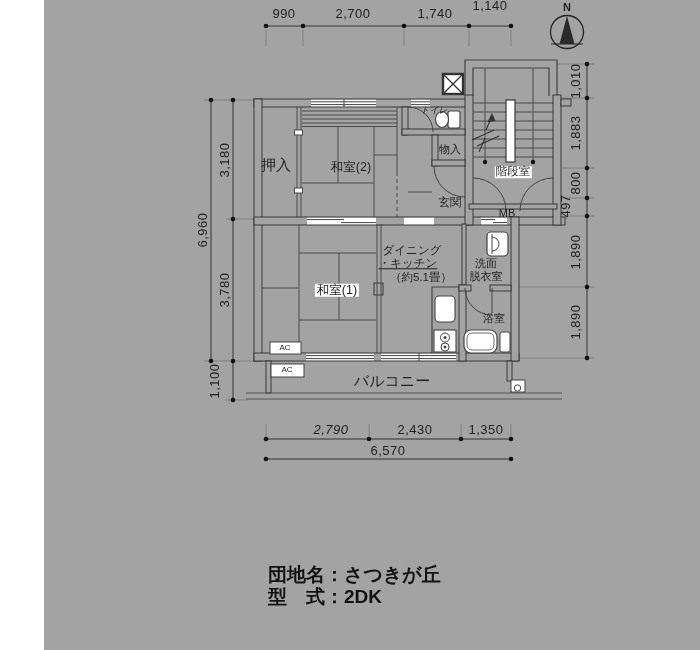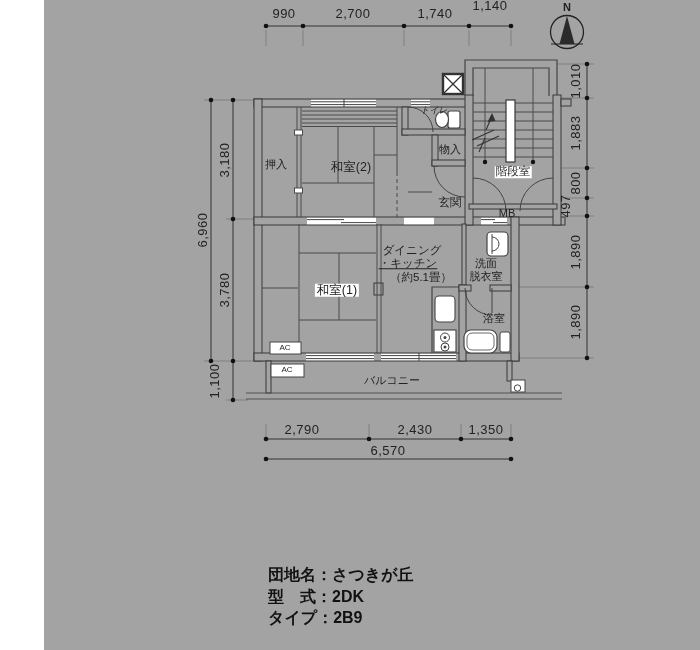--- a/index.html
+++ b/index.html
@@ -4,24 +4,24 @@
 <style>
   html,body{margin:0;padding:0;background:#fff;}
   #stage{position:relative;width:700px;height:650px;background:#a3a3a3;overflow:hidden;
          font-family:"Liberation Sans","DejaVu Sans",sans-serif;color:#1a1a1a;margin-left:44px;}
   #plan-svg{position:absolute;left:0;top:0;}
   .lbl{position:absolute;transform:translate(-50%,-50%);white-space:nowrap;color:#1f1f1f;line-height:1;}
   .rot{transform:translate(-50%,-50%) rotate(-90deg);}
   .dim{font-size:13px;letter-spacing:0.5px;color:#222;}
   .room{color:#222;}
   .f9{font-size:9px;} .f11{font-size:11px;} .f115{font-size:11.5px;}
-  .f12{font-size:11px;} .f125{font-size:12.5px;} .f8{font-size:8px;}
+  .f12{font-size:15px;} .f125{font-size:12.5px;} .f8{font-size:8px;}
   #notes{position:absolute;left:210px;top:472px;width:330px;font-size:13.5px;line-height:1.33;color:#111;}
   #notes .note{white-space:pre-line;text-indent:-1em;padding-left:1em;margin:0 0 1px 0;}
-  #info{position:absolute;left:224px;top:564px;font-size:16px;font-weight:bold;color:#111;line-height:21.5px;}
+  #info{position:absolute;left:224px;top:564px;font-size:19px;font-weight:bold;color:#111;line-height:21.5px;}
   #info .row{white-space:nowrap;}
 </style>
 </head>
 <body>
 
 <div id="stage">
 
 <svg id="plan-svg" width="700" height="650" viewBox="0 0 700 650">
 
   <g stroke="#333" stroke-width="1">
@@ -255,21 +255,21 @@
 <div class="lbl rot dim" style="left:180px;top:290px;">3,780</div>
 <div class="lbl rot dim" style="left:170px;top:381px;">1,100</div>
 
 <div class="lbl rot dim" style="left:531px;top:81px;">1,010</div>
 <div class="lbl rot dim" style="left:531px;top:133px;">1,883</div>
 <div class="lbl rot dim" style="left:531px;top:183px;">800</div>
 <div class="lbl rot dim" style="left:521px;top:206px;">497</div>
 <div class="lbl rot dim" style="left:531px;top:252px;">1,890</div>
 <div class="lbl rot dim" style="left:531px;top:322px;">1,890</div>
 
-<div class="lbl dim" style="left:258px;top:429px;">2,790</div>
+<div class="lbl dim" style="left:287px;top:429px;font-style:italic;">2,790</div>
 <div class="lbl dim" style="left:371px;top:429px;">2,430</div>
 <div class="lbl dim" style="left:442px;top:429px;">1,350</div>
 <div class="lbl dim" style="left:344px;top:450px;">6,570</div>
 
 <div class="lbl f11" style="left:523px;top:7px;font-weight:bold;">N</div>
 
 <div class="lbl room f12" style="left:232px;top:164px;">押入</div>
 <div class="lbl room f125" style="left:307px;top:167px;">和室(2)</div>
 <div class="lbl room f9" style="left:390px;top:110px;font-style:italic;">トイレ</div>
 <div class="lbl room f11" style="left:406px;top:149px;">物入</div>
@@ -284,16 +284,15 @@
 <div class="lbl room f11" style="left:442px;top:276px;">脱衣室</div>
 <div class="lbl room f11" style="left:450px;top:318px;">浴室</div>
 <div class="lbl room f12" style="left:348px;top:380px;">バルコニー</div>
 <div class="lbl room f8" style="left:241px;top:348px;">AC</div>
 <div class="lbl room f8" style="left:243px;top:370px;">AC</div>
 
 
 <div id="info">
   <div class="row"><span>団地名</span><span>：</span><span>さつきが丘</span></div>
   <div class="row"><span>型　式</span><span>：</span><span>2DK</span></div>
-  <div class="row"><span>タイプ</span><span>：</span><span>2B9</span></div>
 </div>
 
 </div>
 
 </body></html>

